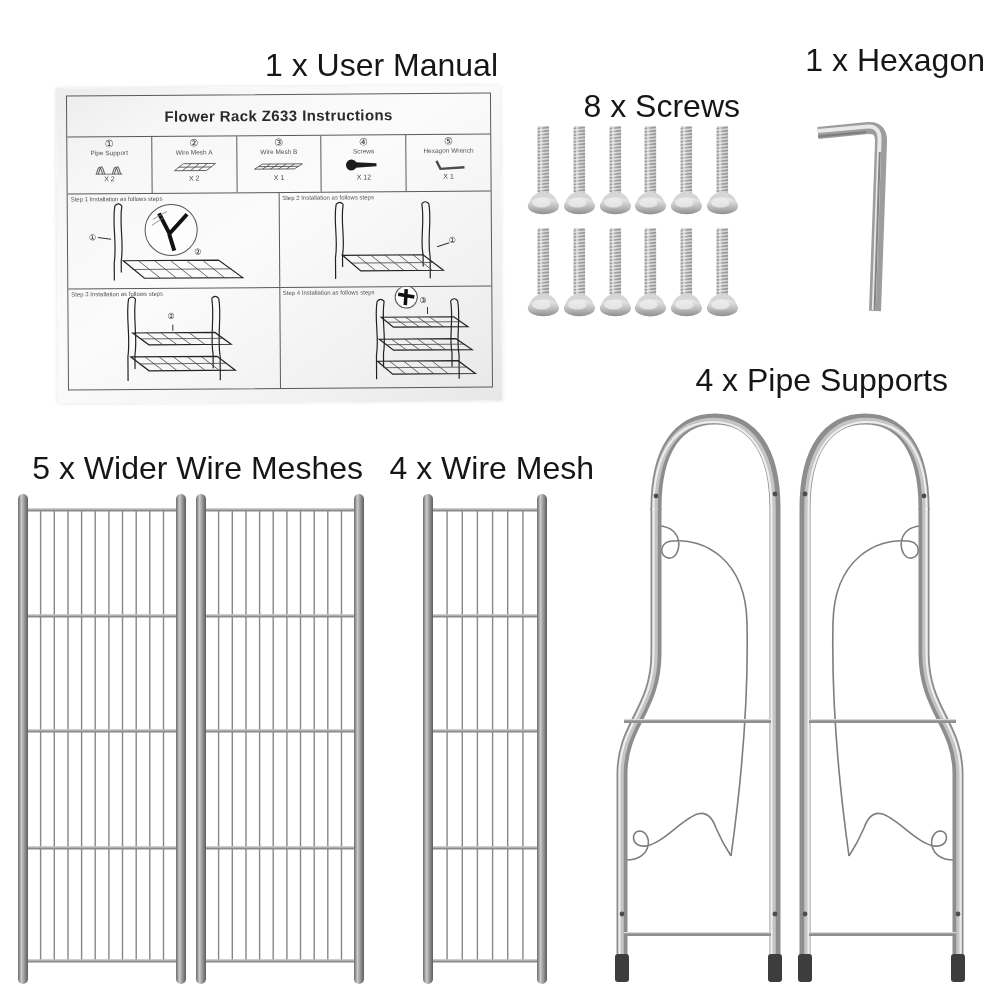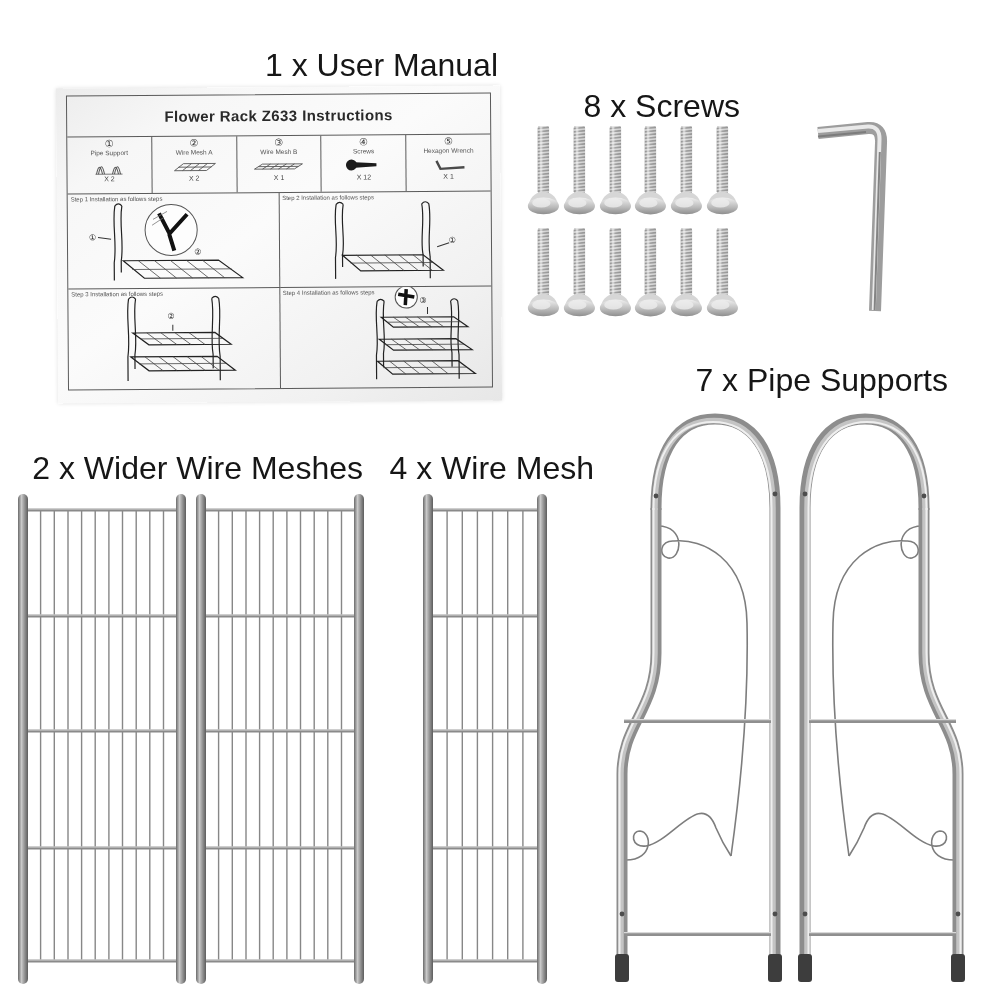--- a/index.html
+++ b/index.html
@@ -290,30 +290,31 @@
       </svg>
     </div>
   <div class="screw-cell">
       <svg viewBox="0 0 34 96">
         <use href="#screwSym"></use>
       </svg>
     </div>
 </div>
 
 <div class="abs label" style="left:755px;top:42px;width:230px;">
+  <div>1 x Hexagon</div>
 </div>
 
 <svg class="abs" style="left:810px;top:112px;" width="92" height="208" viewBox="0 0 92 208">
   <path d="M8,21 L58,16 Q72,15 71,31 L65,199" stroke="#9d9d9d" stroke-width="12" fill="none" stroke-linejoin="round"></path>
   <path d="M8,19 L58,14.5 Q70,14 69.5,28 L63.8,198" stroke="#e9e9e9" stroke-width="4" fill="none" stroke-linejoin="round"></path>
   <path d="M8,24.5 L56,20" stroke="#7c7c7c" stroke-width="2" fill="none"></path>
   <path d="M69.8,40 L64.6,198" stroke="#838383" stroke-width="2" fill="none"></path>
 </svg>
 
-<div class="abs label" style="left:618px;top:362px;width:330px;">7 x Pipe Supports</div>
+<div class="abs label" style="left:618px;top:362px;width:330px;">4 x Pipe Supports</div>
 
 <svg class="abs" style="left:598px;top:408px;" width="190" height="580" viewBox="0 0 190 580">
   <g fill="none">
 
     <g stroke="#7d7d7d" stroke-width="1.6">
       <path d="M60,118 C88,118 84,152 70,150 C60,148 62,132 76,133 C104,130 148,150 149,215 C151,310 140,398 133,448"></path>
       <path d="M28,452 C56,452 54,424 42,423 C32,423 33,440 48,438 C74,434 104,380 118,420 C124,434 129,442 133,448"></path>
     </g>
 
     <g stroke="#8d8d8d" stroke-width="11" stroke-linecap="butt">
@@ -384,21 +385,21 @@
       <circle cx="24" cy="506" r="2.4"></circle>
         <circle cx="177" cy="506" r="2.4"></circle>
     </g>
     <g fill="#3d3d3d" stroke="none">
       <rect x="17" y="546" width="14" height="28" rx="3"></rect>
       <rect x="170" y="546" width="14" height="28" rx="3"></rect>
     </g>
   </g>
 </svg>
 
-<div class="abs label" style="left:13px;top:450px;width:350px;">2 x Wider Wire Meshes</div>
+<div class="abs label" style="left:13px;top:450px;width:350px;">5 x Wider Wire Meshes</div>
 <div class="abs label" style="left:374px;top:450px;width:220px;">4 x Wire Mesh</div>
 
 <svg class="abs" style="left:12px;top:490px;" width="180" height="498" viewBox="0 0 180 498">
   <g stroke="#878787" stroke-width="1.4" fill="none">
     <path d="M28.6,20 V471 M42.3,20 V471 M56,20 V471 M69.6,20 V471 M83.2,20 V471 M96.9,20 V471 M110.5,20 V471 M124.2,20 V471 M137.8,20 V471 M151.5,20 V471"></path>
   </g>
   <g stroke="#8a8a8a" stroke-width="3.2" fill="none">
     <path d="M15,20 H165 M15,126 H165 M15,241 H165 M15,358 H165 M15,471 H165"></path>
   </g>
   <g stroke="#d8d8d8" stroke-width="1" fill="none">

